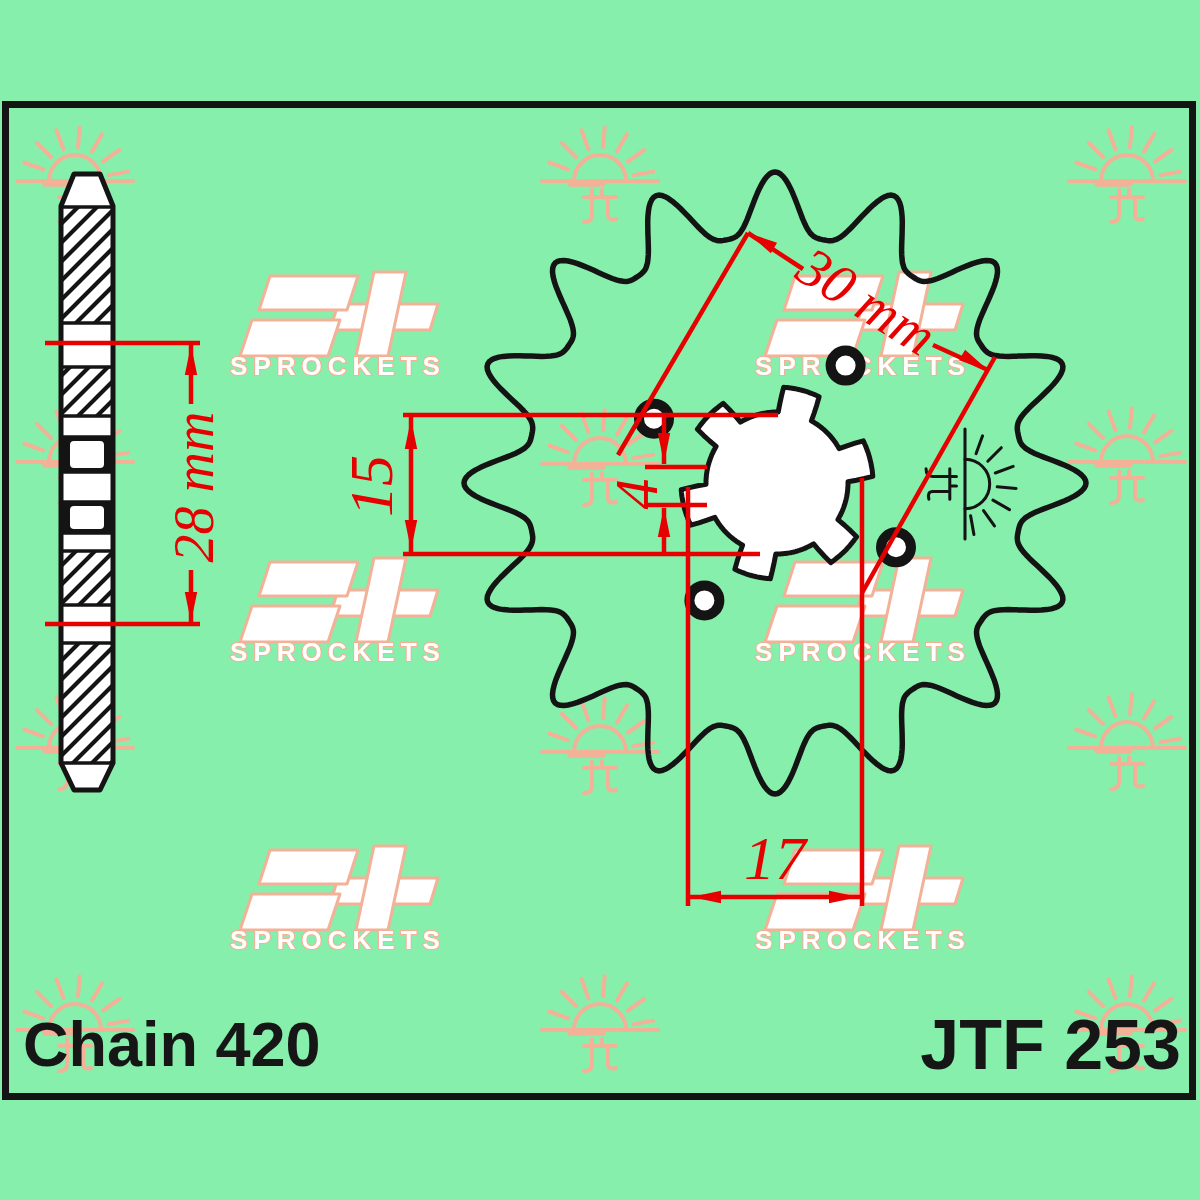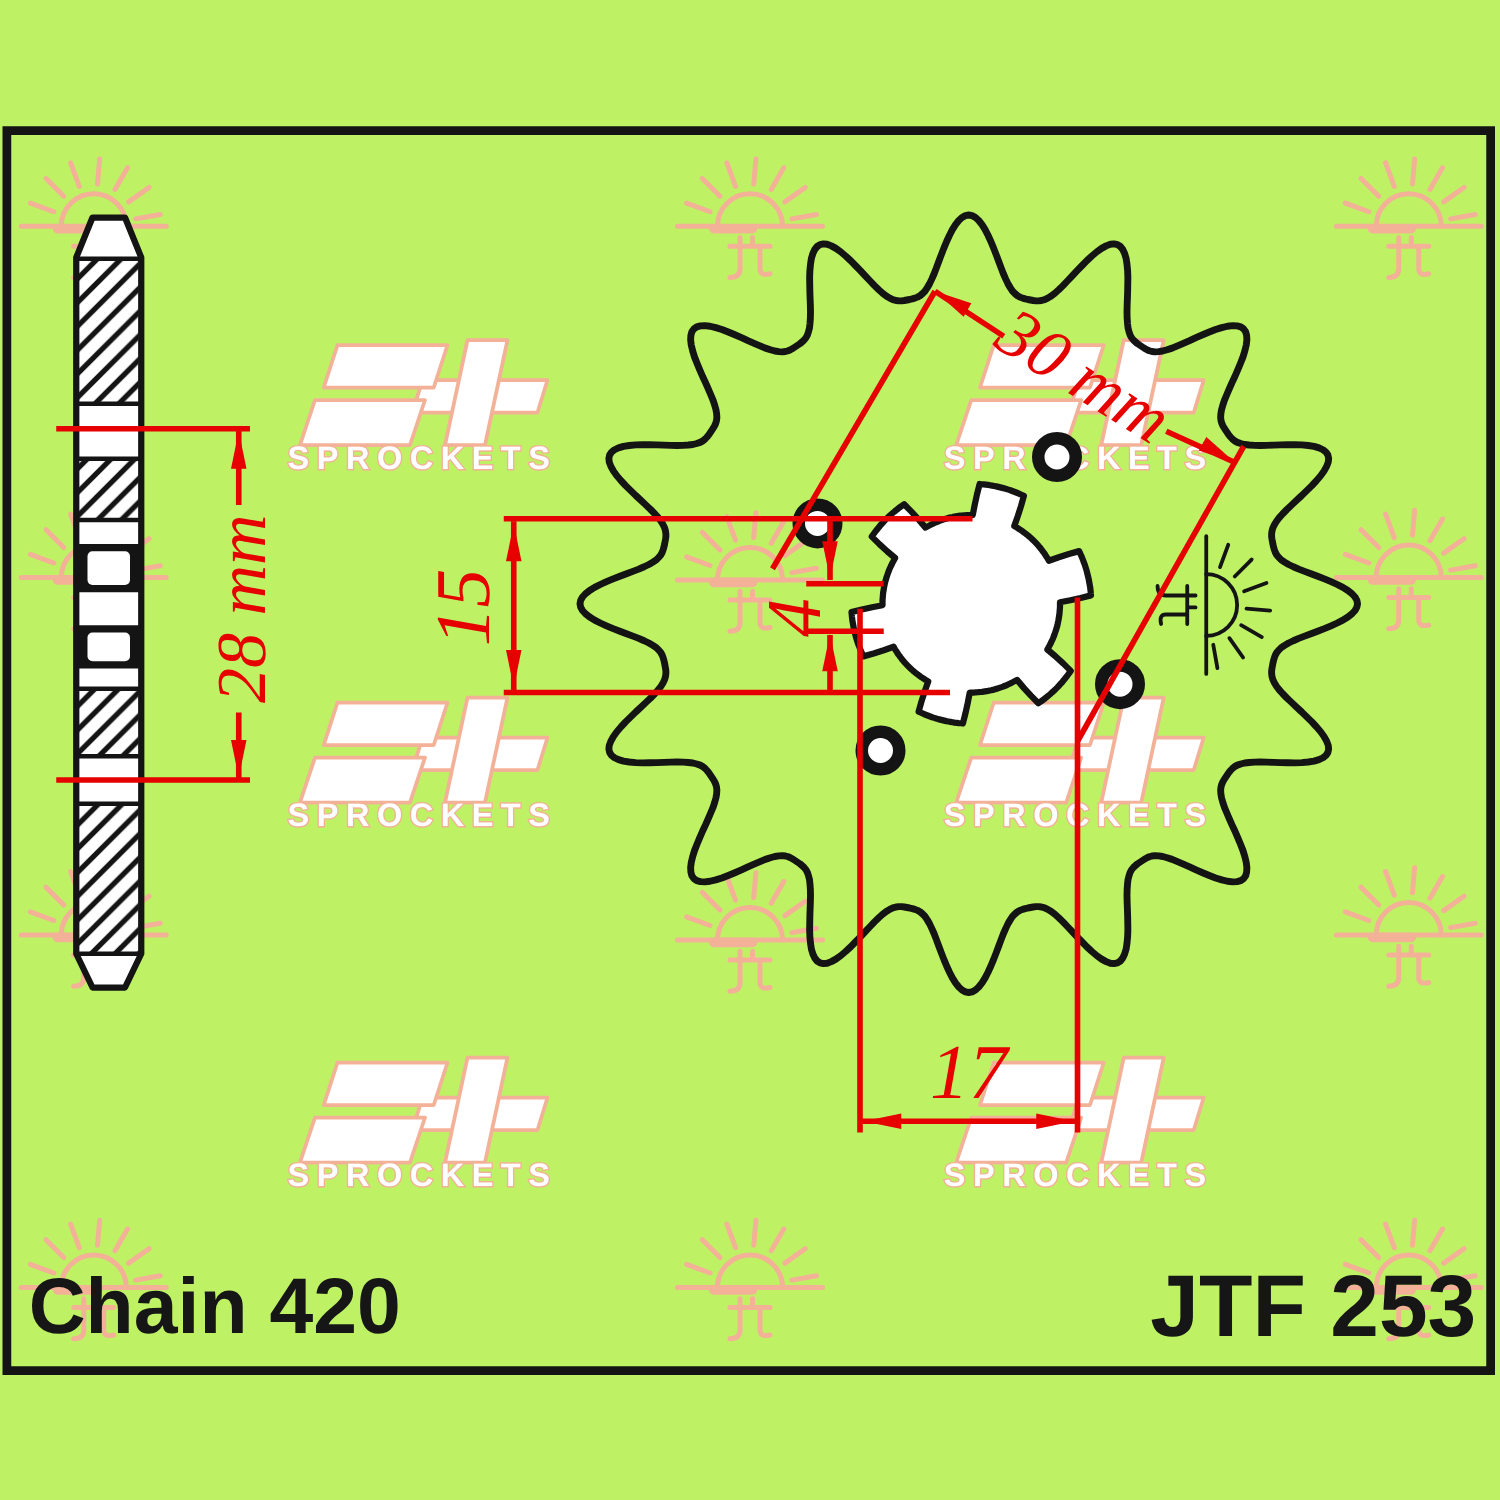--- a/index.html
+++ b/index.html
@@ -1,16 +1,16 @@
 <!DOCTYPE html>
 <html><head>
 <meta charset="utf-8">
 <style>
   html,body{margin:0;padding:0;background:#fff;}
-  .stage{position:relative;width:1200px;height:1200px;background:#bef264;overflow:hidden;}
+  .stage{position:relative;width:1200px;height:1200px;background:#86efac;overflow:hidden;}
   svg{position:absolute;left:0;top:0;}
   .dim{font:italic 62px "Liberation Serif", serif; fill:#e60000; text-anchor:middle; dominant-baseline:central;}
   .dim.small{font-size:56px;}
   .product{font:bold 63px "Liberation Sans", sans-serif; fill:#161616;}
   .partnum{font:bold 70px "Liberation Sans", sans-serif; fill:#161616; text-anchor:end;}
   .wm-text{font:bold 26px "Liberation Sans", sans-serif; letter-spacing:6px; text-anchor:middle; paint-order:stroke; fill:#ffffff;}
 </style>
 </head>
 <body>
 

